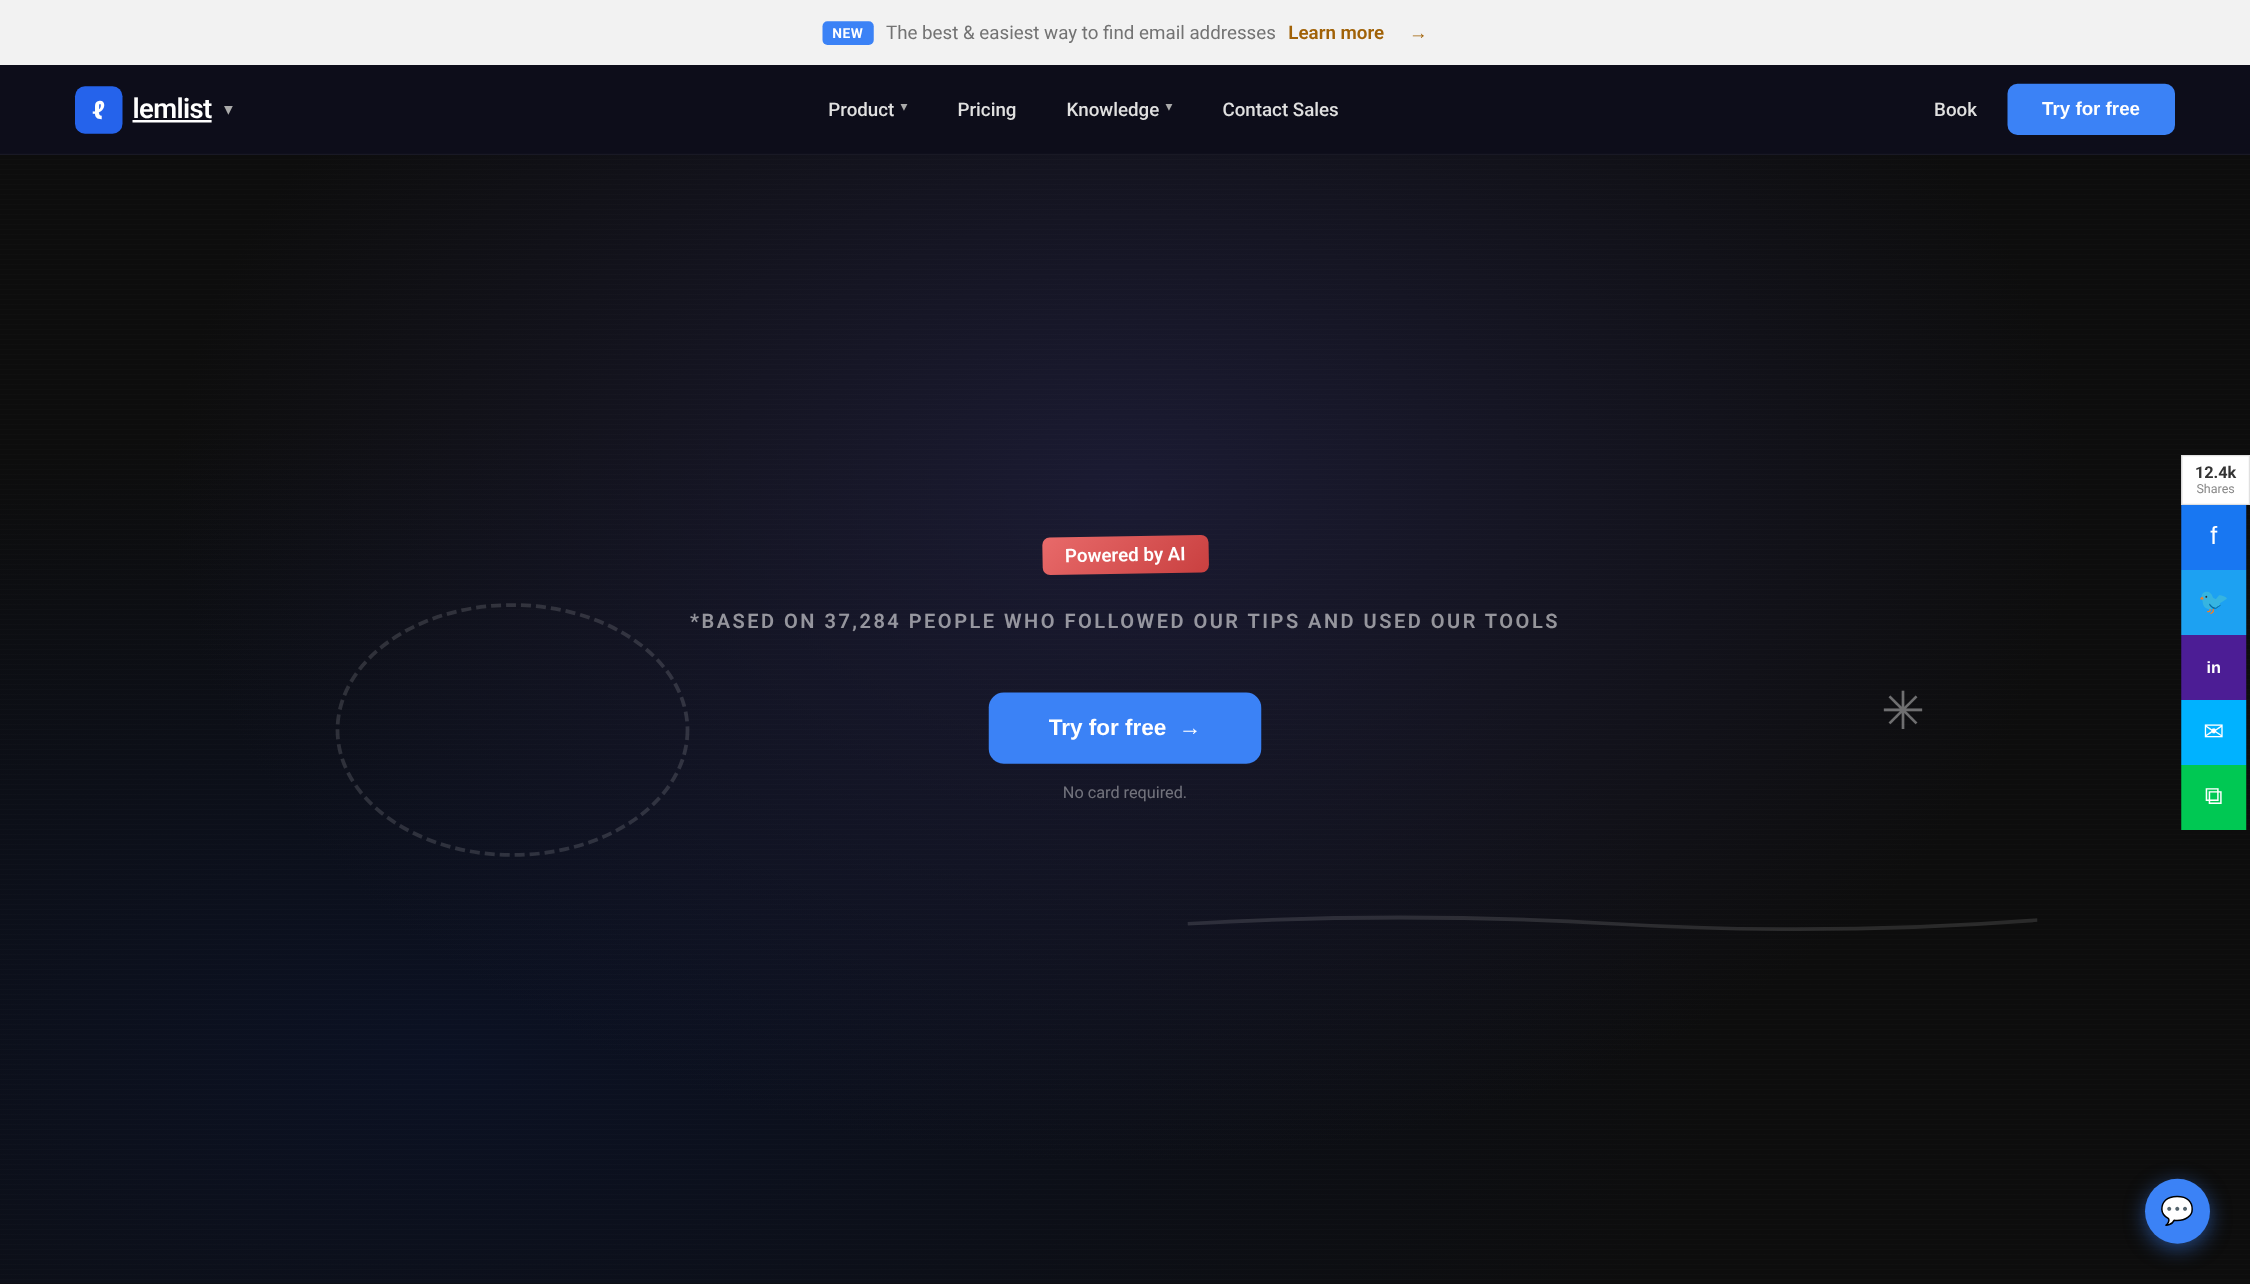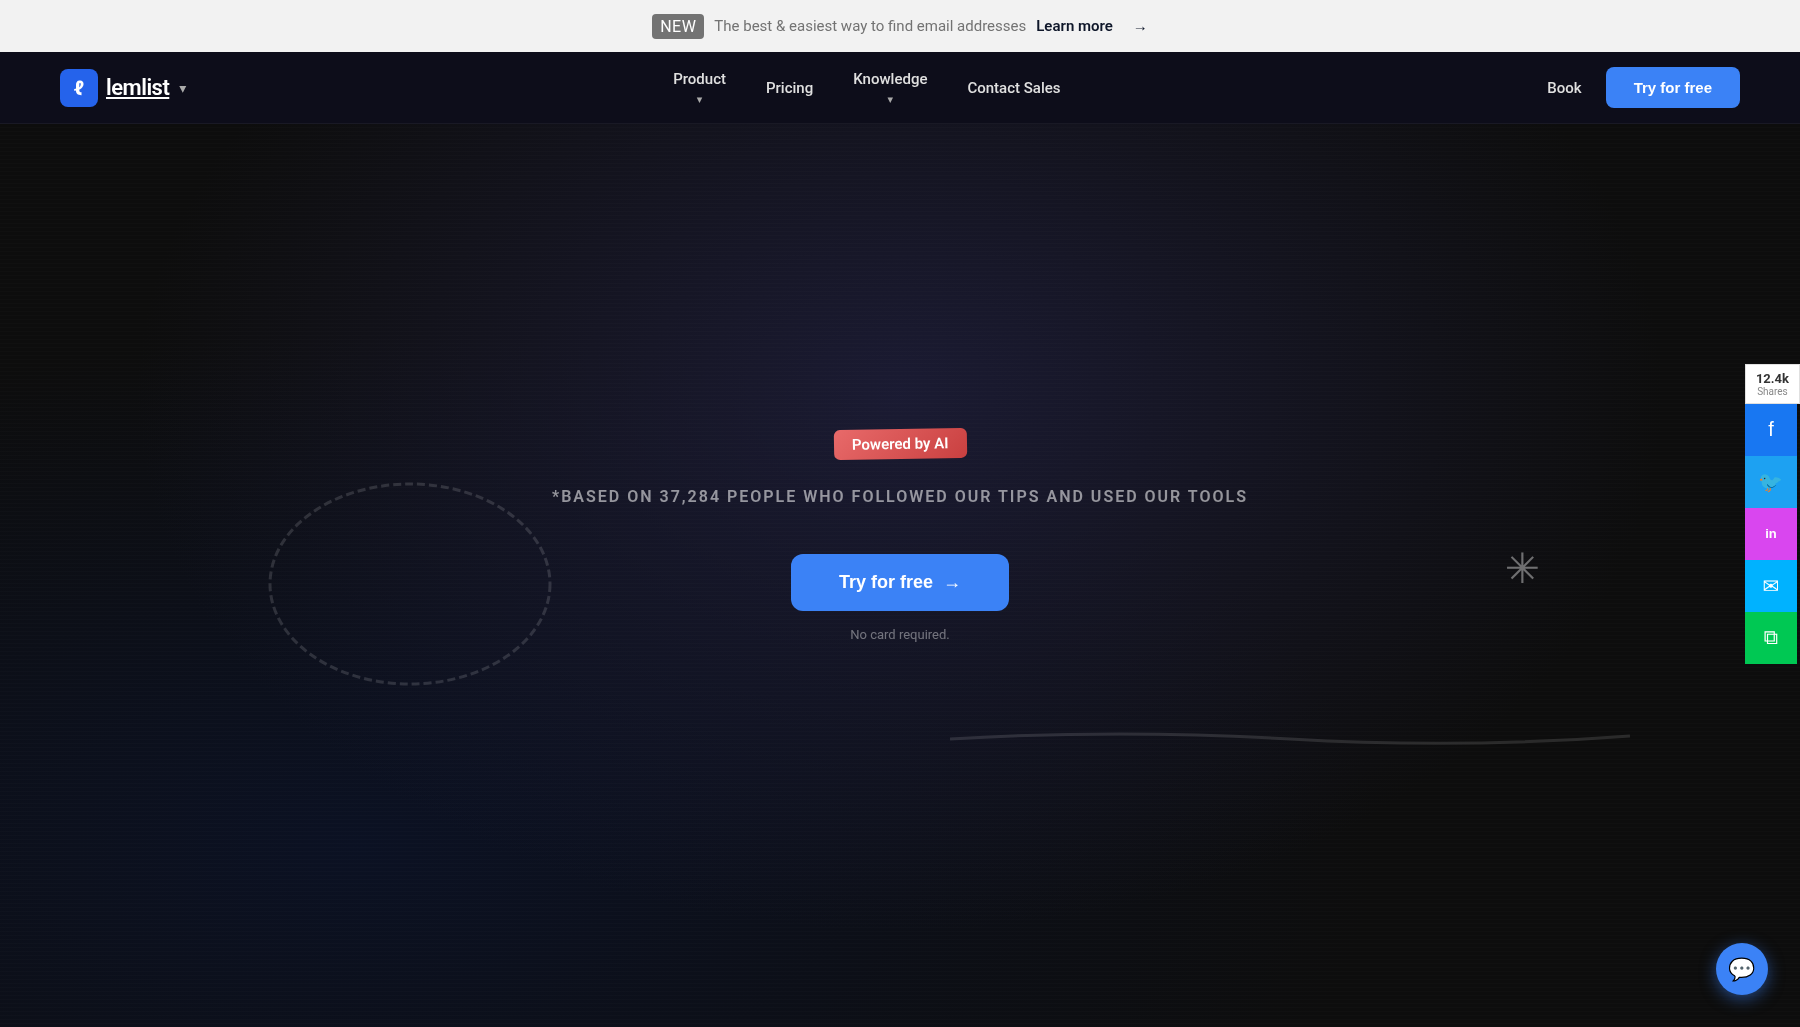--- a/index.html
+++ b/index.html
@@ -16,36 +16,36 @@
     .announcement-bar {
       background: #f2f2f2;
       display: flex;
       align-items: center;
       justify-content: center;
       gap: 10px;
       padding: 10px 20px;
       height: 52px;
     }
     .announcement-badge {
-      background: #737373;
-      color: #fff;
-      font-size: 16px;
-      font-weight: 400;
+      background: #3b82f6;
+      color: #fff;
+      font-size: 11px;
+      font-weight: 700;
       padding: 3px 8px;
       border-radius: 4px;
       letter-spacing: 0.5px;
     }
     .announcement-text {
       font-size: 15px;
       color: #737373;
       font-weight: 400;
     }
     .announcement-link {
       font-size: 15px;
-      color: #0f172a;
+      color: #a16207;
       font-weight: 600;
       text-decoration: none;
       display: flex;
       align-items: center;
       gap: 20px;
     }
 
     
     .navbar {
       background: #0d0d1a;
@@ -89,25 +89,23 @@
       display: flex;
       align-items: center;
       gap: 40px;
     }
     .nav-item {
       color: #e0e0e0;
       font-size: 15px;
       font-weight: 500;
       cursor: pointer;
       display: flex;
-      align-items: center;
       gap: 5px;
       text-decoration: none;
       white-space: nowrap;
-      flex-direction: column;
     }
     .nav-chevron {
       font-size: 11px;
       color: #aaa;
     }
     .navbar-right {
       display: flex;
       align-items: center;
       gap: 24px;
     }
@@ -298,21 +296,21 @@
       display: flex;
       align-items: center;
       justify-content: center;
       color: #fff;
       font-size: 20px;
       cursor: pointer;
       border: none;
     }
     .social-btn.fb { background: #1877f2; }
     .social-btn.tw { background: #1da1f2; }
-    .social-btn.li { background: #d946ef; }
+    .social-btn.li { background: #4c1d95; }
     .social-btn.ms { background: #00b2ff; }
     .social-btn.sq { background: #00c853; }
 
     
     .chat-widget {
       position: fixed;
       bottom: 32px;
       right: 32px;
       width: 52px;
       height: 52px;

